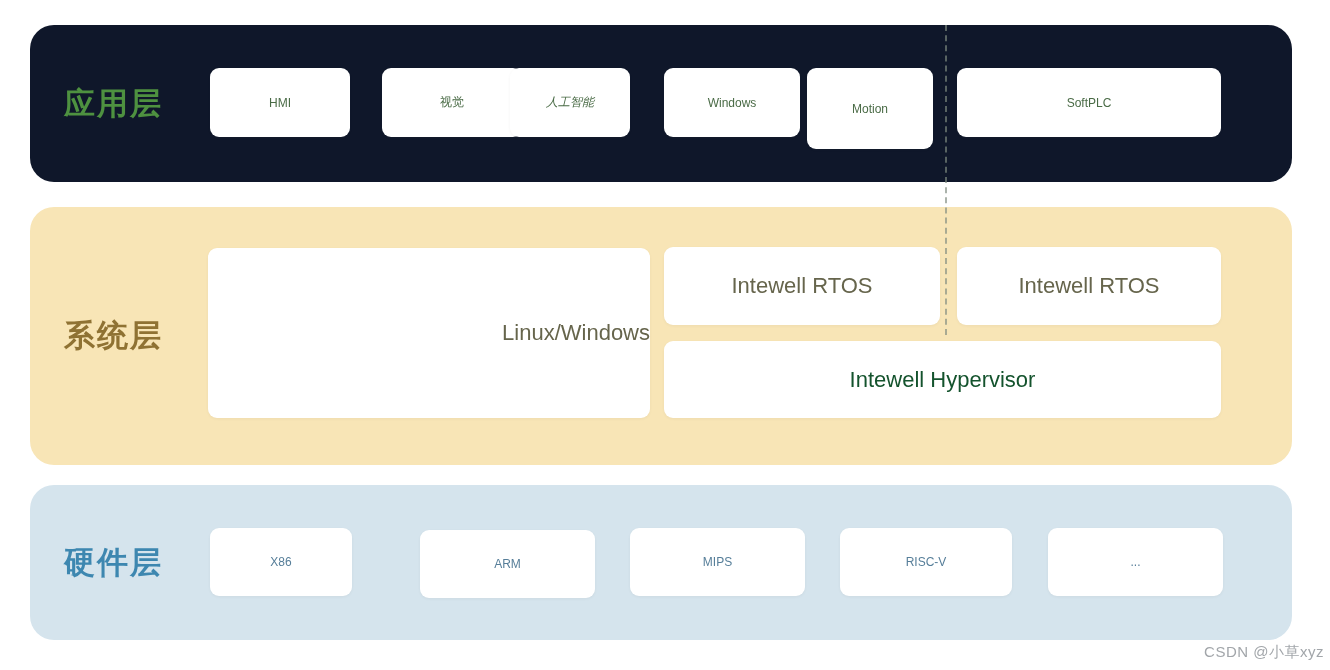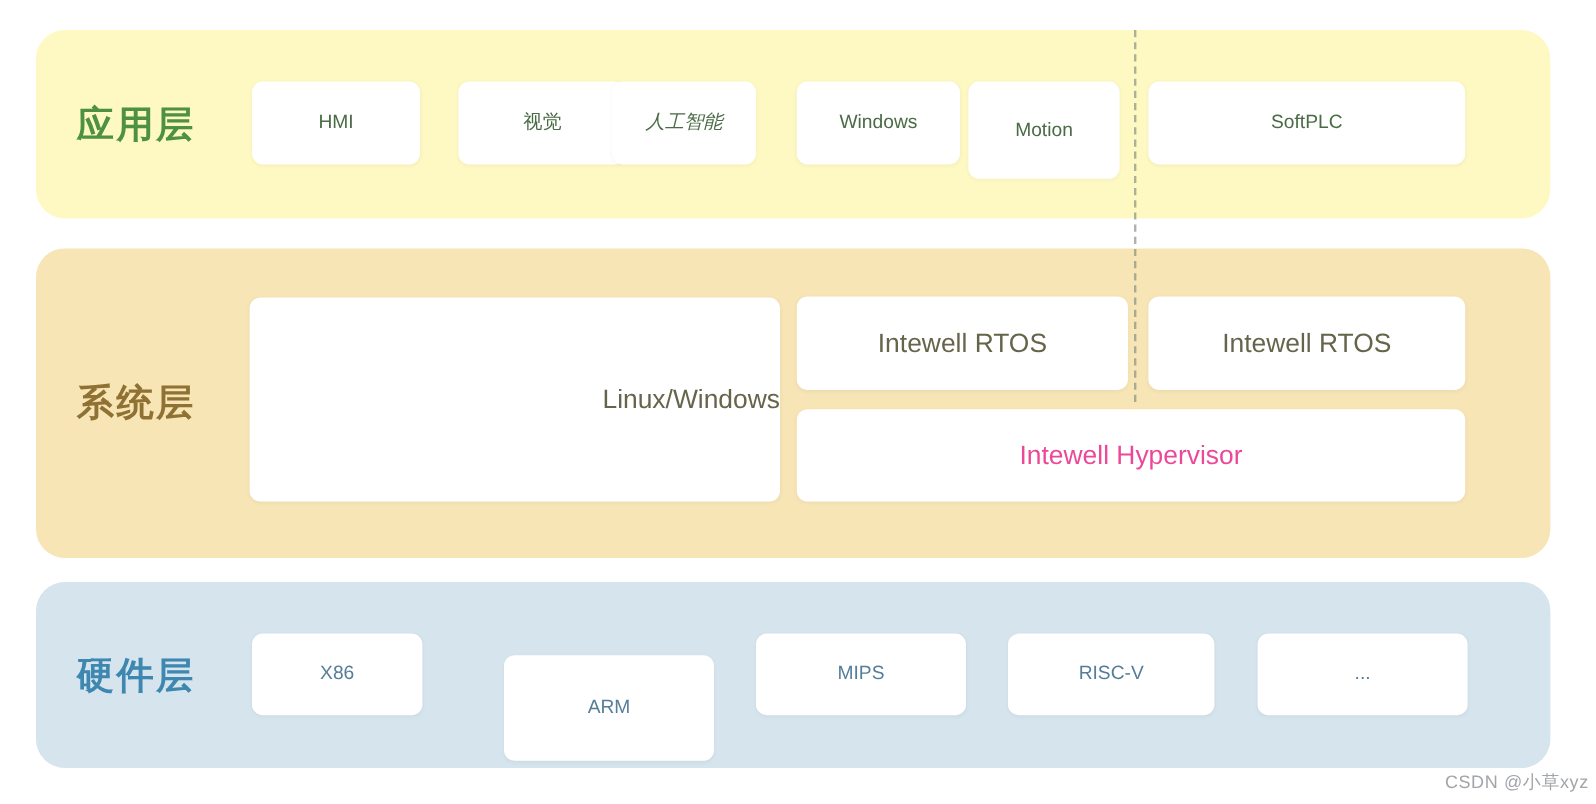--- a/index.html
+++ b/index.html
@@ -34,21 +34,21 @@
   .box {
     position: absolute;
     background: #ffffff;
     border-radius: 9px;
     display: flex;
     align-items: center;
     justify-content: center;
     box-shadow: 0 1px 3px rgba(90, 90, 60, 0.06);
   }
   .box-text {
-    font-size: 16px;
+    font-size: 12px;
     white-space: nowrap;
   }
   .box-text-lg { font-size: 22px; }
   .divider {
     position: absolute;
     left: 945px; top: 25px;
     width: 0; height: 310px;
     border-left: 2px dashed #7f8c80;
     opacity: 0.65;
   }
@@ -58,21 +58,21 @@
     font-size: 15px;
     letter-spacing: 0.5px;
     white-space: nowrap;
   }
 </style>
 </head>
 <body>
 
 <div class="stage">
 
-  <section class="panel panel-app" style="background-color: #fef9c3;">
+  <section class="panel panel-app" style="background-color: #0f172a;">
     <div class="layer-label" style="color: rgb(78, 145, 64);">应用层</div>
 
     <div class="box" style="left:180px; top:43px; width:140px; height:69px;">
       <span class="box-text" style="color: rgb(74, 107, 70);">HMI</span>
     </div>
     <div class="box" style="left:330px; top:43px; width:140px; height:69px;margin-left:22px;">
       <span class="box-text" style="color: rgb(74, 107, 70);">视觉</span>
     </div>
     <div class="box" style="left:480px; top:43px; width:120px; height:69px;font-style:italic;">
       <span class="box-text" style="color: rgb(74, 107, 70);">人工智能</span>
@@ -94,31 +94,31 @@
     <div class="box" style="left:178px; top:41px; width:442px; height:170px;justify-content:flex-end;">
       <span class="box-text box-text-lg" style="color: rgb(102, 101, 76);">Linux/Windows</span>
     </div>
     <div class="box" style="left:634px; top:40px; width:276px; height:78px;">
       <span class="box-text box-text-lg" style="color: rgb(102, 101, 76);">Intewell RTOS</span>
     </div>
     <div class="box" style="left:927px; top:40px; width:264px; height:78px;">
       <span class="box-text box-text-lg" style="color: rgb(102, 101, 76);">Intewell RTOS</span>
     </div>
     <div class="box" style="left:634px; top:134px; width:557px; height:77px;">
-      <span class="box-text box-text-lg" style="color: #ec4899;">Intewell Hypervisor</span>
+      <span class="box-text box-text-lg" style="color: #14532d;">Intewell Hypervisor</span>
     </div>
   </section>
 
   <section class="panel panel-hw" style="background-color: rgb(213, 228, 237);">
     <div class="layer-label" style="color: rgb(61, 135, 176);">硬件层</div>
 
     <div class="box" style="left:180px; top:43px; width:142px; height:68px;">
       <span class="box-text" style="color: rgb(86, 126, 153);">X86</span>
     </div>
-    <div class="box" style="left:390px; top:61px; width:175px; height:88px;">
+    <div class="box" style="left:390px; top:45px; width:175px; height:68px;">
       <span class="box-text" style="color: rgb(86, 126, 153);">ARM</span>
     </div>
     <div class="box" style="left:810px; top:43px; width:172px; height:68px;">
       <span class="box-text" style="color: rgb(86, 126, 153);">RISC-V</span>
     </div>
     <div class="box" style="left:600px; top:43px; width:175px; height:68px;">
       <span class="box-text" style="color: rgb(86, 126, 153);">MIPS</span>
     </div>
     <div class="box" style="left:1018px; top:43px; width:175px; height:68px;">
       <span class="box-text" style="color: rgb(86, 126, 153);">...</span>

